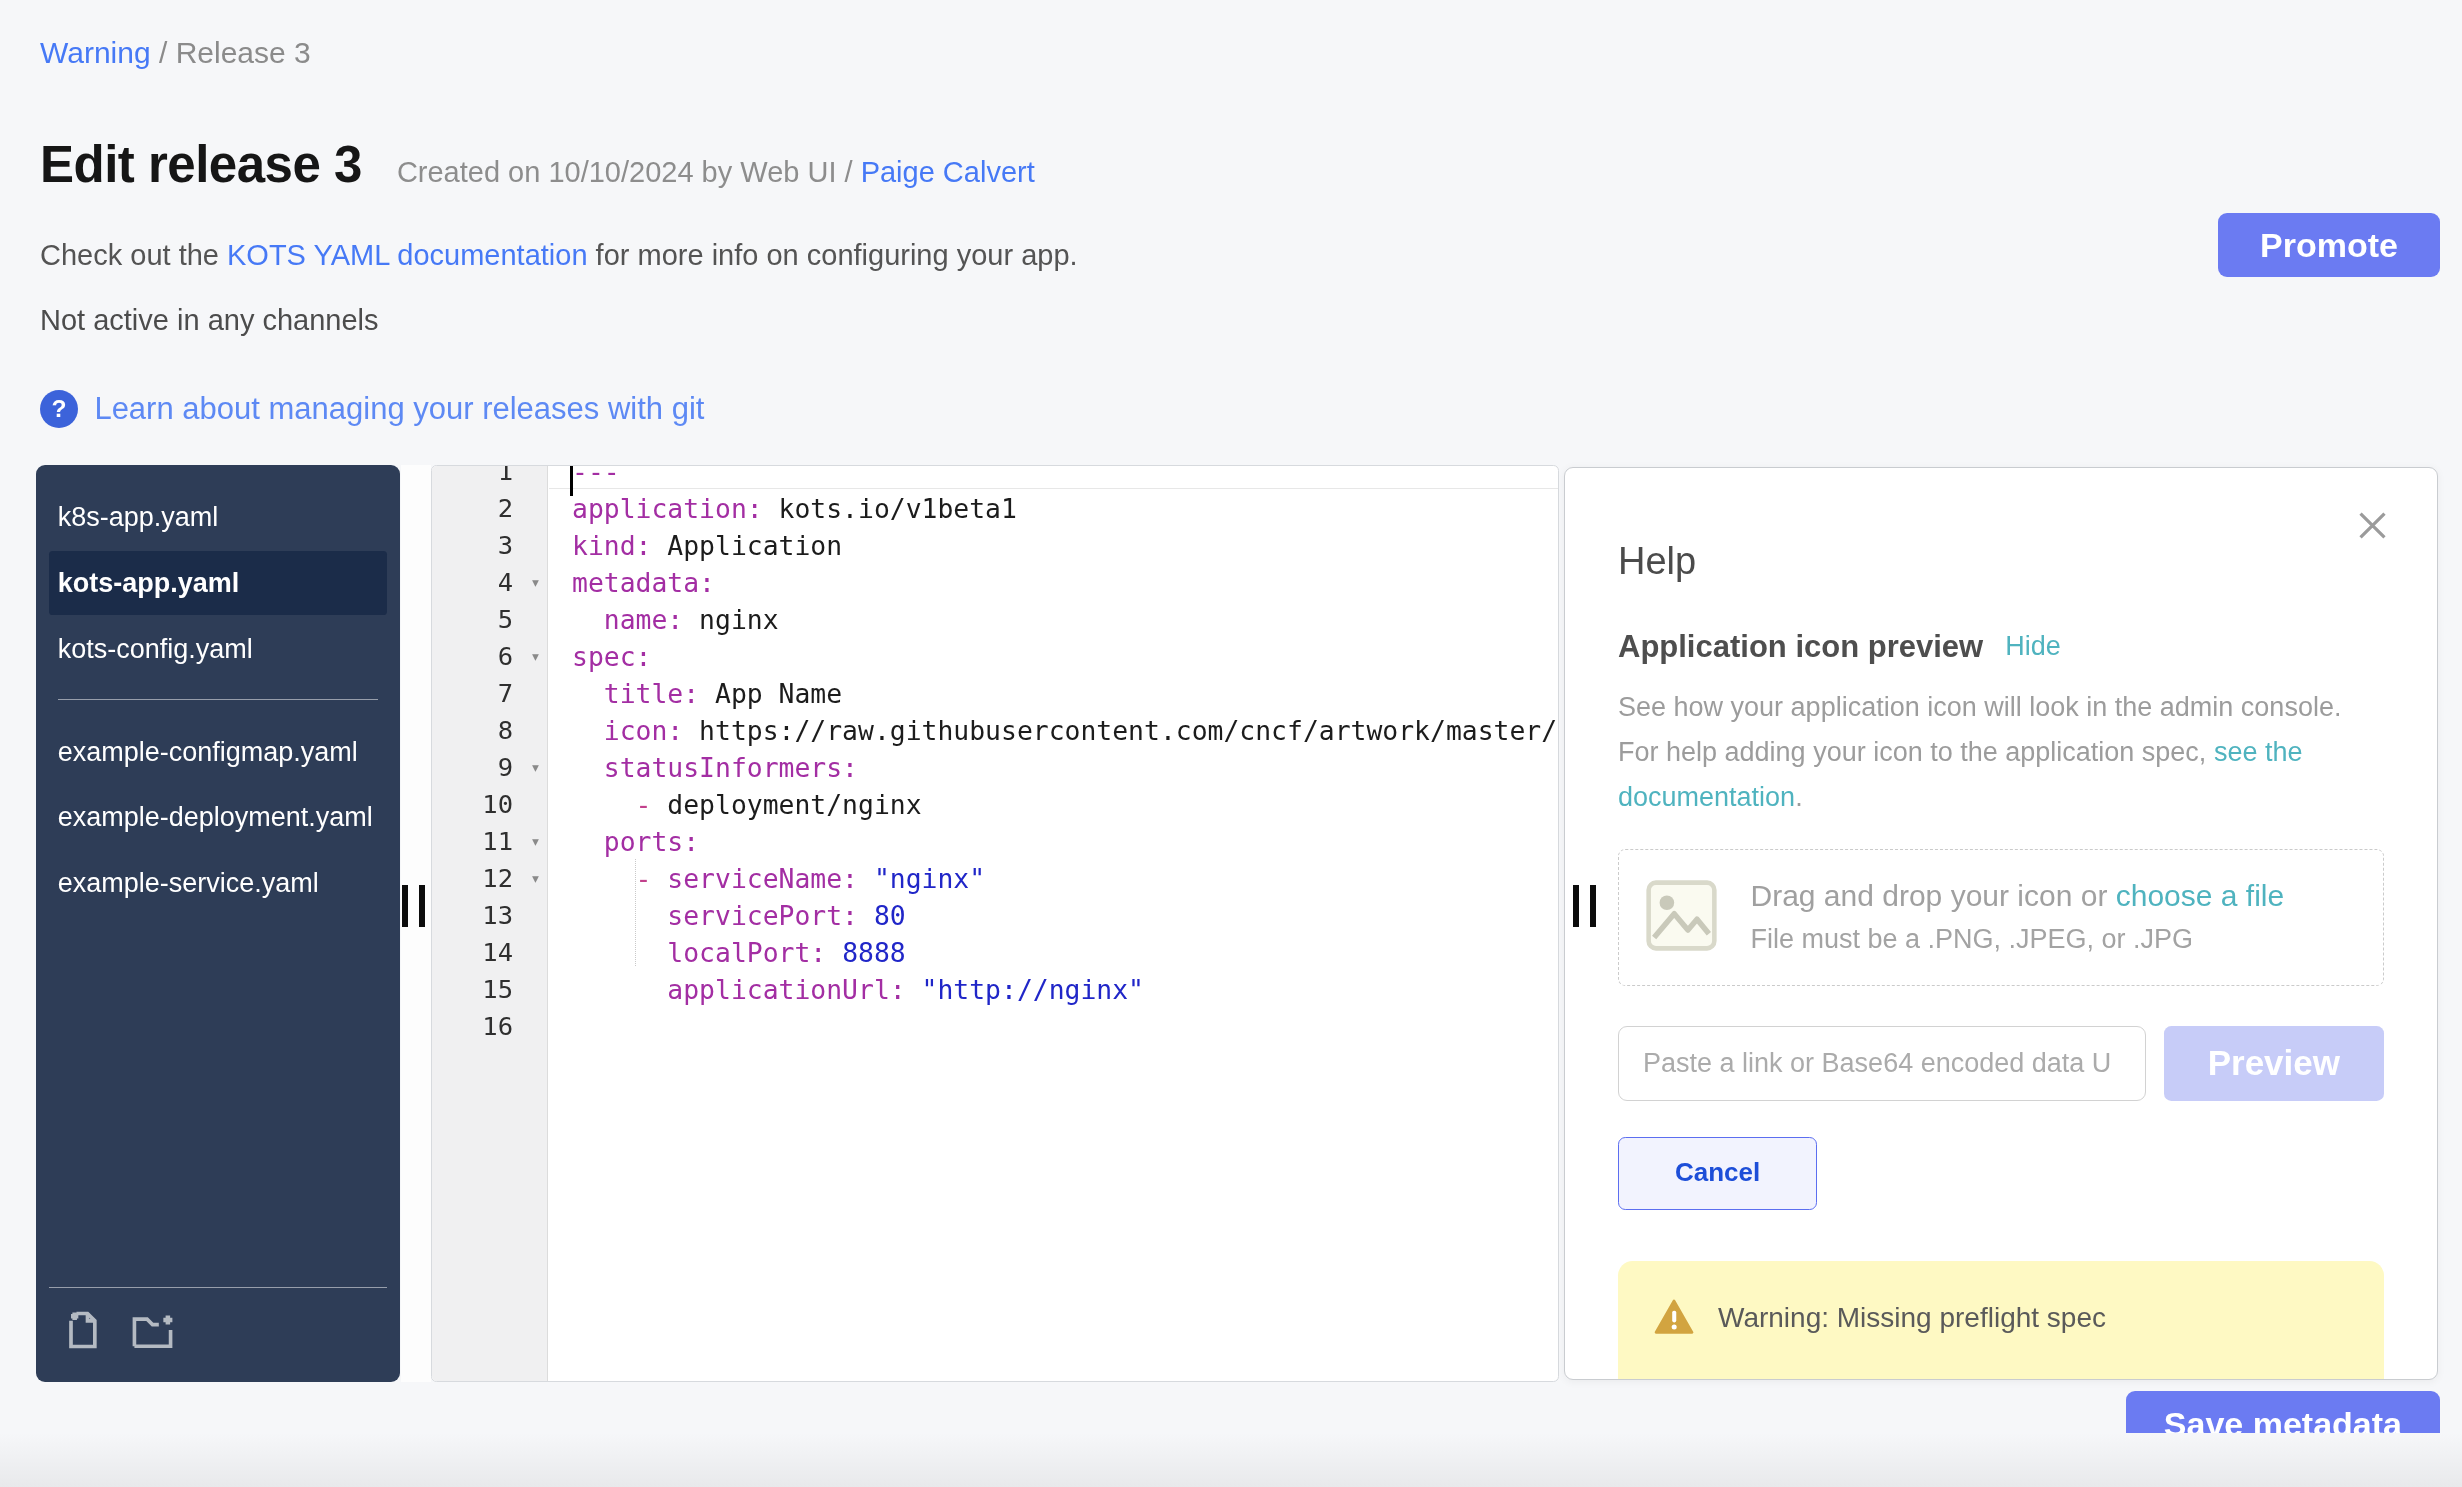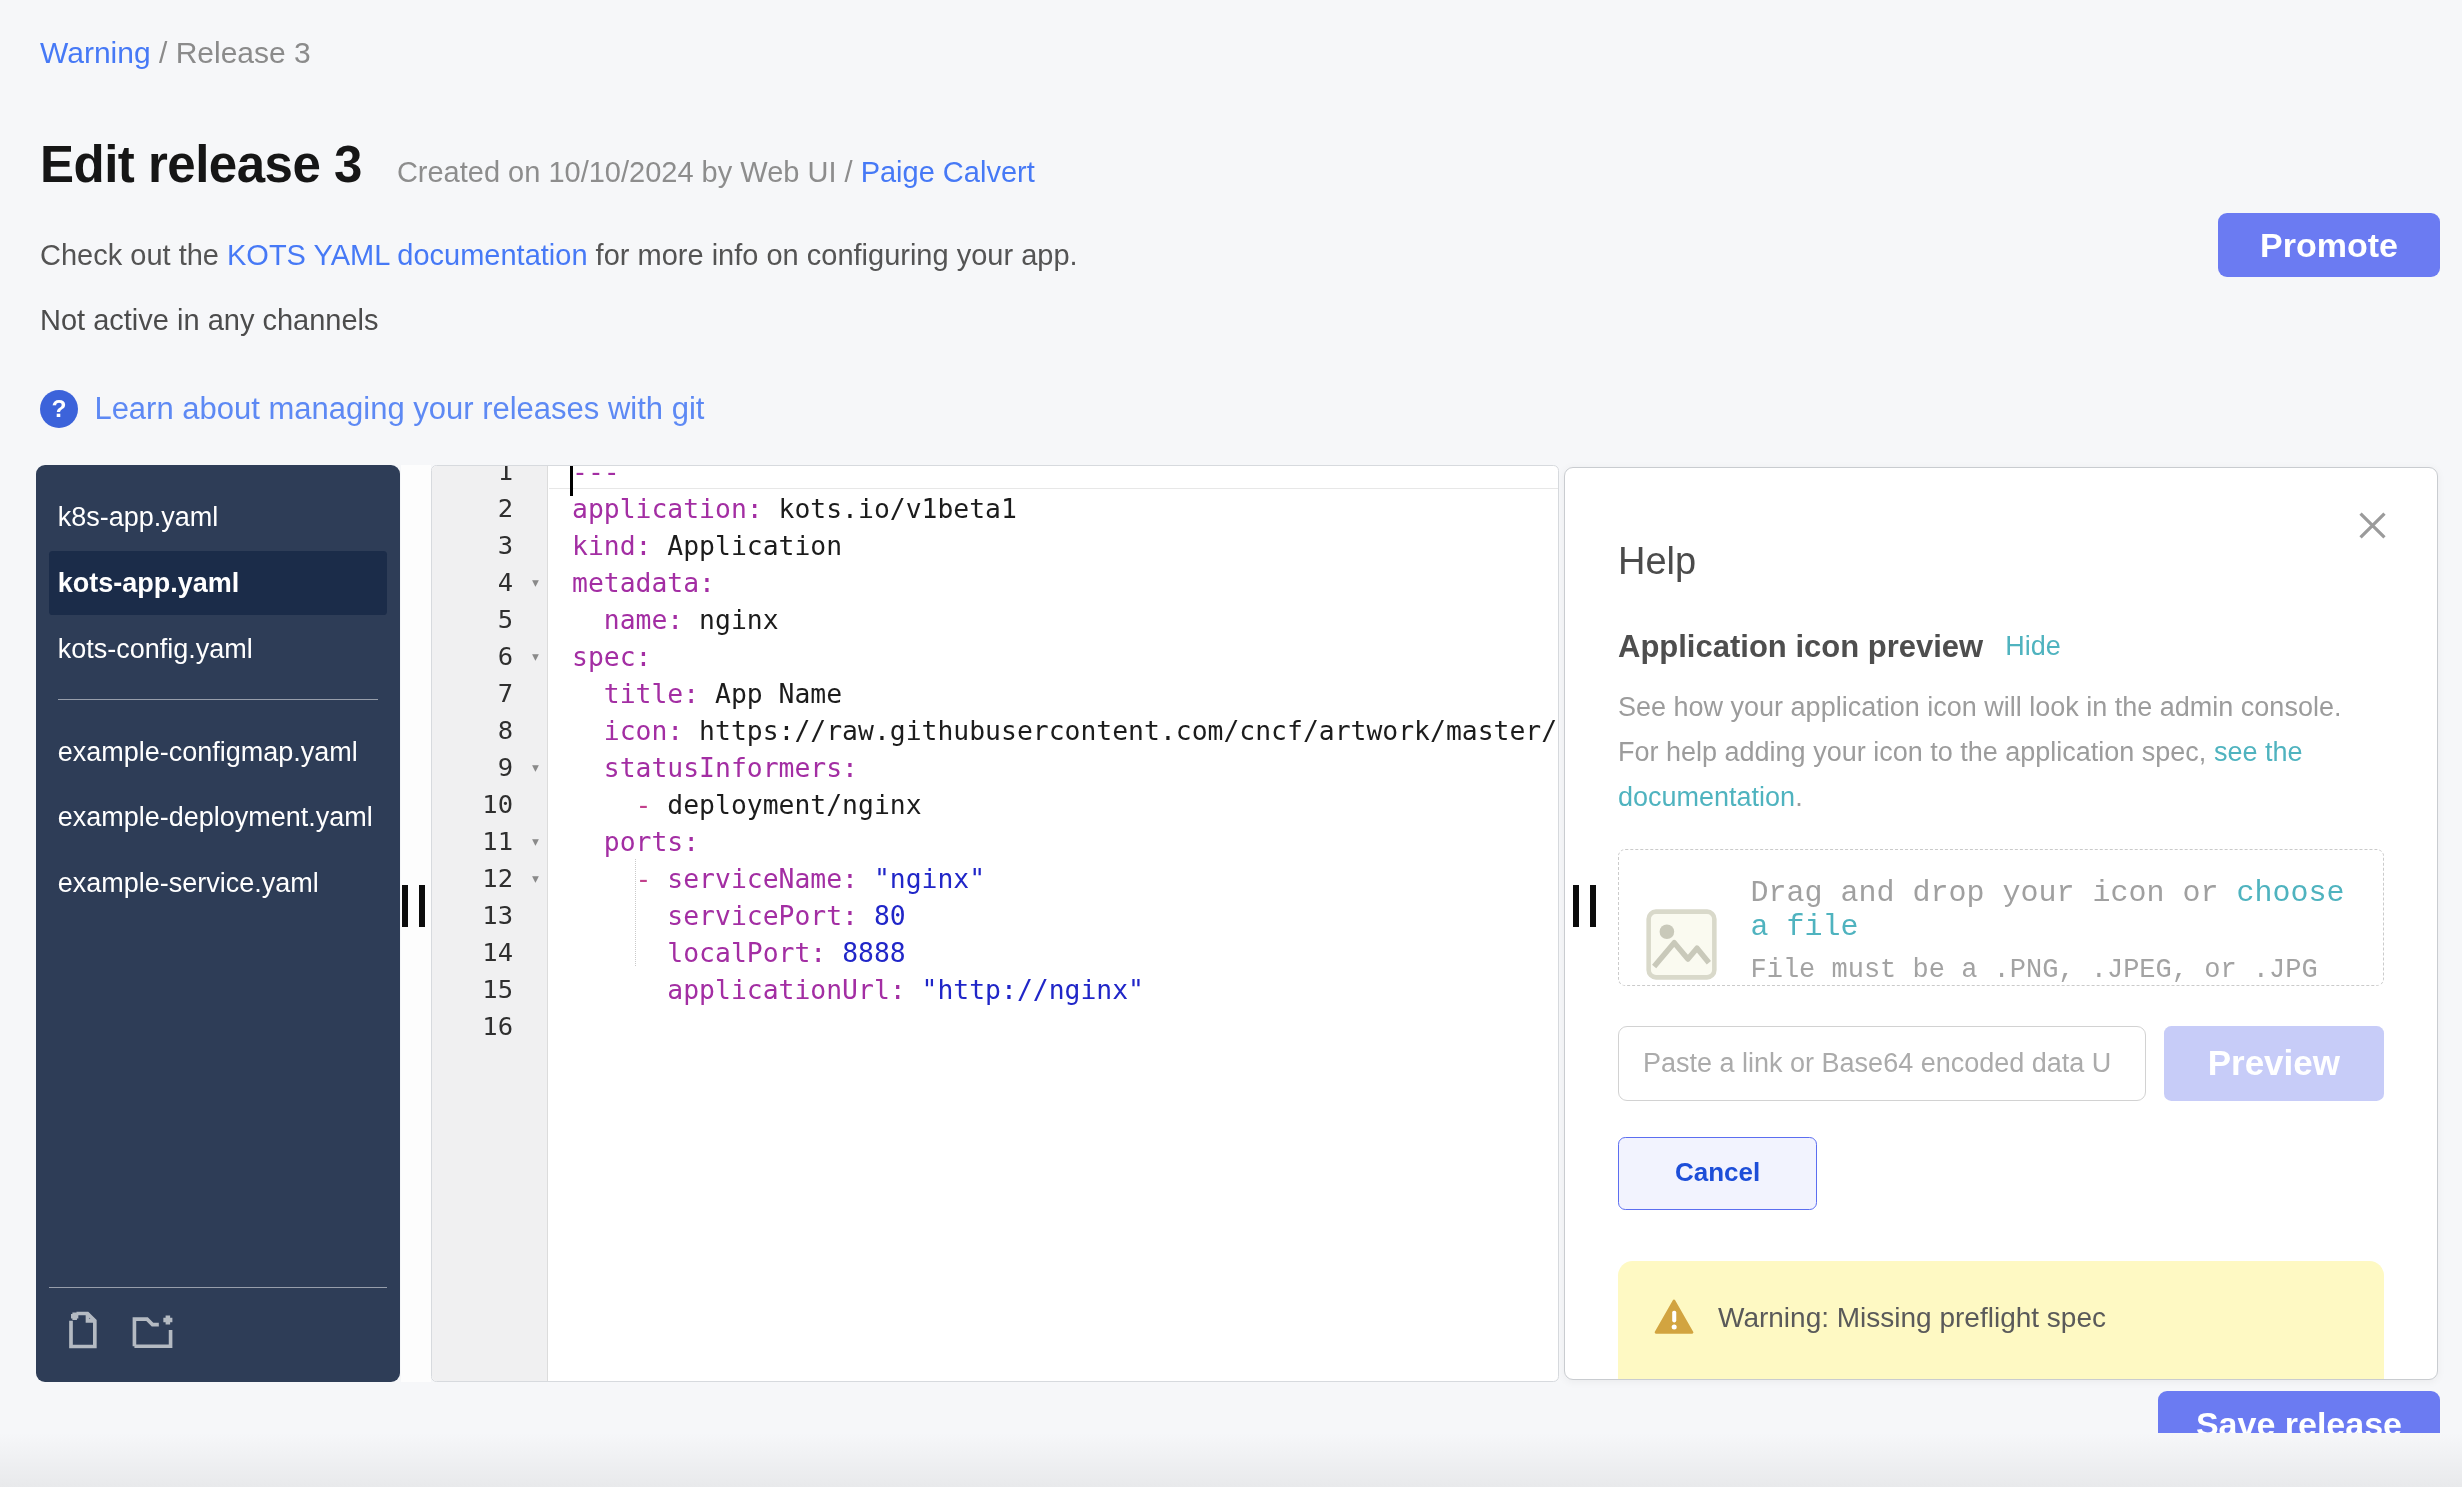--- a/index.html
+++ b/index.html
@@ -68,21 +68,21 @@
       background:#fff; border:1.8px solid #c9ccd0; border-radius:9px;
       box-shadow:0 1.8px 9px rgba(0,0,0,0.05); padding:46px 53px 0 53px; overflow:hidden; }
   .help-close { position:absolute; top:40px; right:47px; cursor:pointer; }
   .help-title { font-size:38px; color:#4b4b4b; font-weight:500; margin-top:25.5px; }
   .aip-row { margin-top:46px; display:flex; align-items:center; }
   .aip-title { font-size:31px; font-weight:bold; color:#4e4e4e; }
   .hide-link { margin-left:22px; font-size:27px; color:#4fb3bf; cursor:pointer; }
   .help-para { margin-top:20px; font-size:27px; line-height:45px; color:#9c9c9c; width:729px; }
   .help-para a { color:#4fb3bf; text-decoration:none; }
   .dropzone { margin-top:29px; border:1.8px dashed #cbcbcb; border-radius:7.3px; height:137px;
-      display:flex; align-items:flex-end; padding:0 25.5px; cursor:pointer;font-family:Liberation Mono, monospace; }
+      display:flex; align-items:center; padding:0 25.5px; cursor:pointer; }
   .dz-texts { margin-left:33px; }
   .dz-main { font-size:30px; color:#a0a0a0; }
   .dz-main a { color:#4fb3bf; text-decoration:none; }
   .dz-sub { font-size:27px; color:#a3a3a3; margin-top:11px; }
   .input-row { margin-top:40px; display:flex; align-items:center; }
   .link-input { width:533px; height:75px; border:1.8px solid #d2d2d2; border-radius:9px;
       padding:0 24px; font-size:27px; color:#444; font-family:inherit; outline:none; }
   .link-input::placeholder { color:#ababab; }
   .preview-btn { margin-left:18px; height:75px; padding:0 44px; background:#c7ccf8; color:#fff;
       font-size:35px; font-weight:bold; border:none; border-radius:7.3px; font-family:inherit; }
@@ -286,17 +286,17 @@
         </span>
         <span class="warn-title">Warning: Missing preflight spec</span>
       </div>
       <div class="warn-row2">
         <span>Warning preflight-spec. </span><a>Learn how to configure</a>
       </div>
     </div>
   </div>
 
   <div class="footer-modified">Last modified on 10/10/2024</div>
-  <button class="save-btn">Save release</button>
+  <button class="save-btn">Save metadata</button>
   <div class="bottom-strip"></div>
 
 </div>
 
 
 </body></html>

